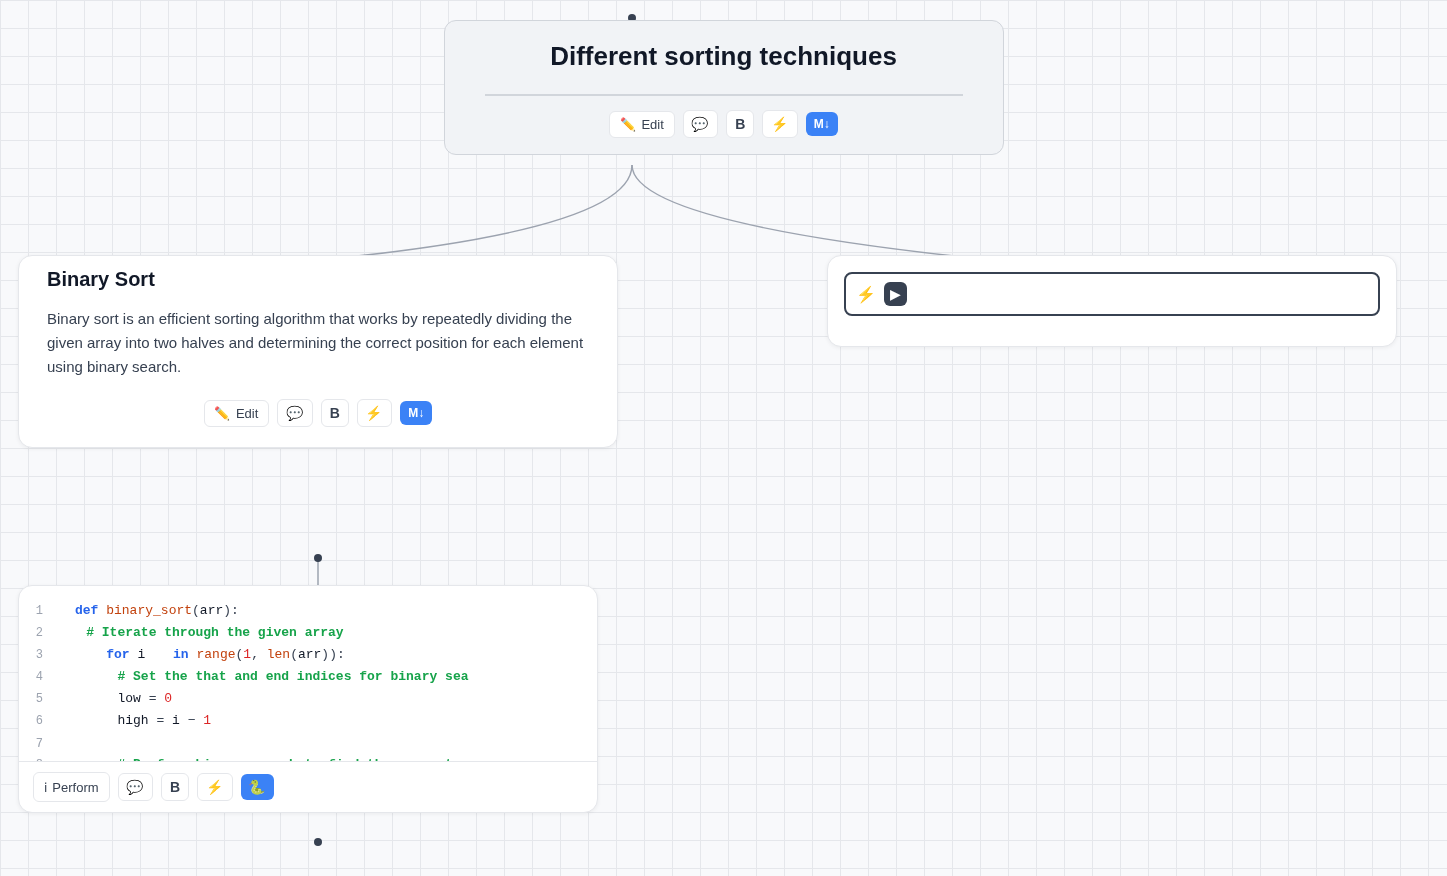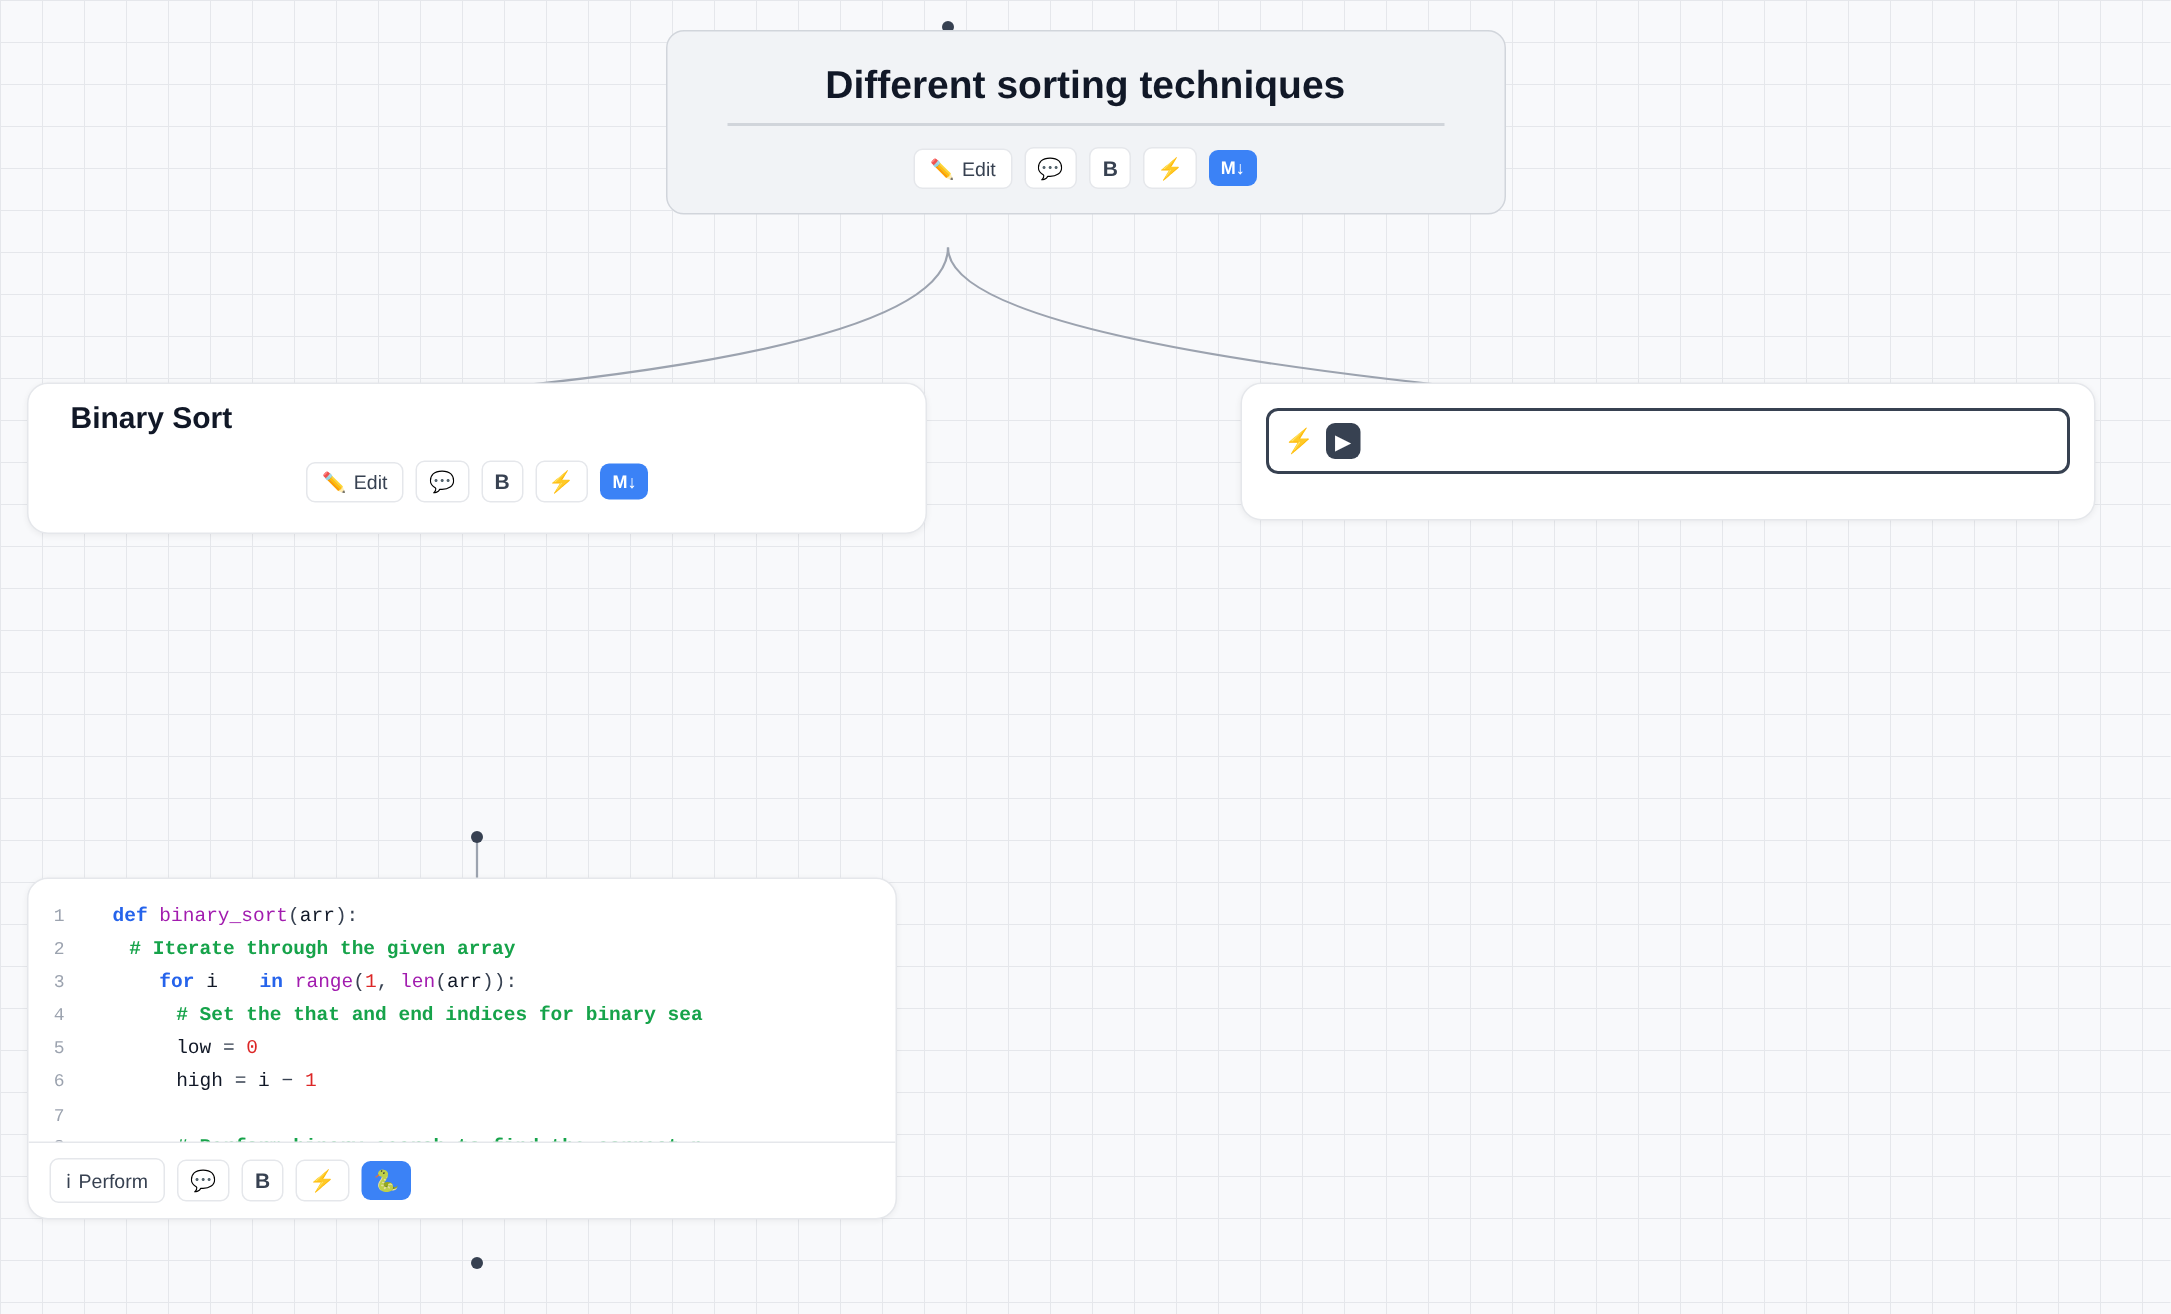--- a/index.html
+++ b/index.html
@@ -38,21 +38,21 @@
       padding: 20px 40px 16px 40px;
       width: 560px;
       text-align: center;
     }
 
     .root-node h2 {
       font-size: 26px;
       font-weight: 700;
       color: #111827;
       border-bottom: 2px solid #d1d5db;
-      padding-bottom: 10px;
+      padding-bottom: 22px;
       margin-bottom: 14px;
     }
 
     .node-toolbar {
       display: flex;
       align-items: center;
       justify-content: center;
       gap: 8px;
     }
 
@@ -254,21 +254,21 @@
       padding-top: 1px;
     }
 
     .line-content {
       flex: 1;
       white-space: pre;
       color: #374151;
     }
 
     .kw { color: #2563eb; font-weight: 600; margin-left: 20px; }
-    .fn { color: #a21caf; }
+    .fn { color: #c2410c; }
     .cm { color: #16a34a; font-weight: bold; }
     .nm { color: #111827; }
     .num { color: #dc2626; }
 
     .code-toolbar {
       display: flex;
       align-items: center;
       gap: 8px;
       padding: 10px 14px;
       border-top: 1px solid #e5e7eb;
@@ -334,20 +334,21 @@
       <span>⚡</span>
     </button>
     <button class="toolbar-btn-md">
       <span>M↓</span>
     </button>
   </div>
 </div>
 
 <div class="binary-sort-card">
   <h3>Binary Sort</h3>
+  <p>Binary sort is an efficient sorting algorithm that works by repeatedly dividing the given array into two halves and determining the correct position for each element using binary search.</p>
   <div class="node-toolbar">
     <button class="toolbar-btn">
       <span>✏️</span>
       <span>Edit</span>
     </button>
     <button class="toolbar-btn-icon">
       <span>💬</span>
     </button>
     <button class="toolbar-btn-icon">
       <span style="font-weight:800;">B</span>

